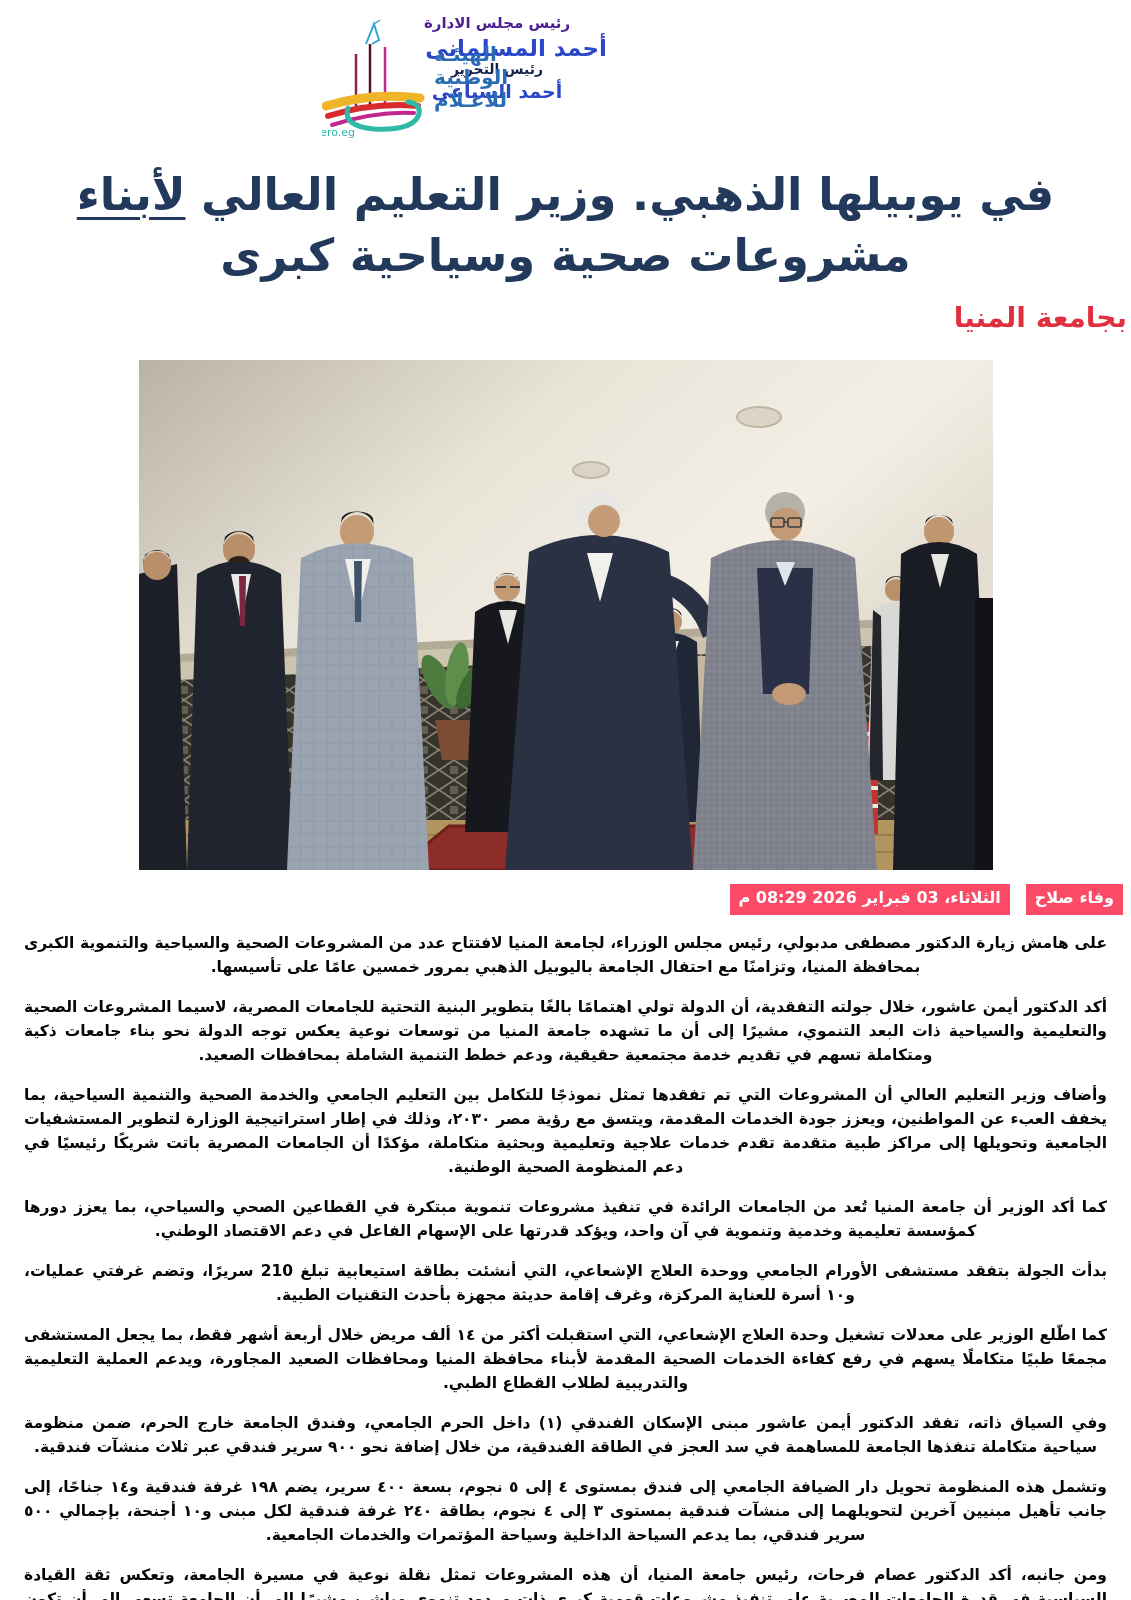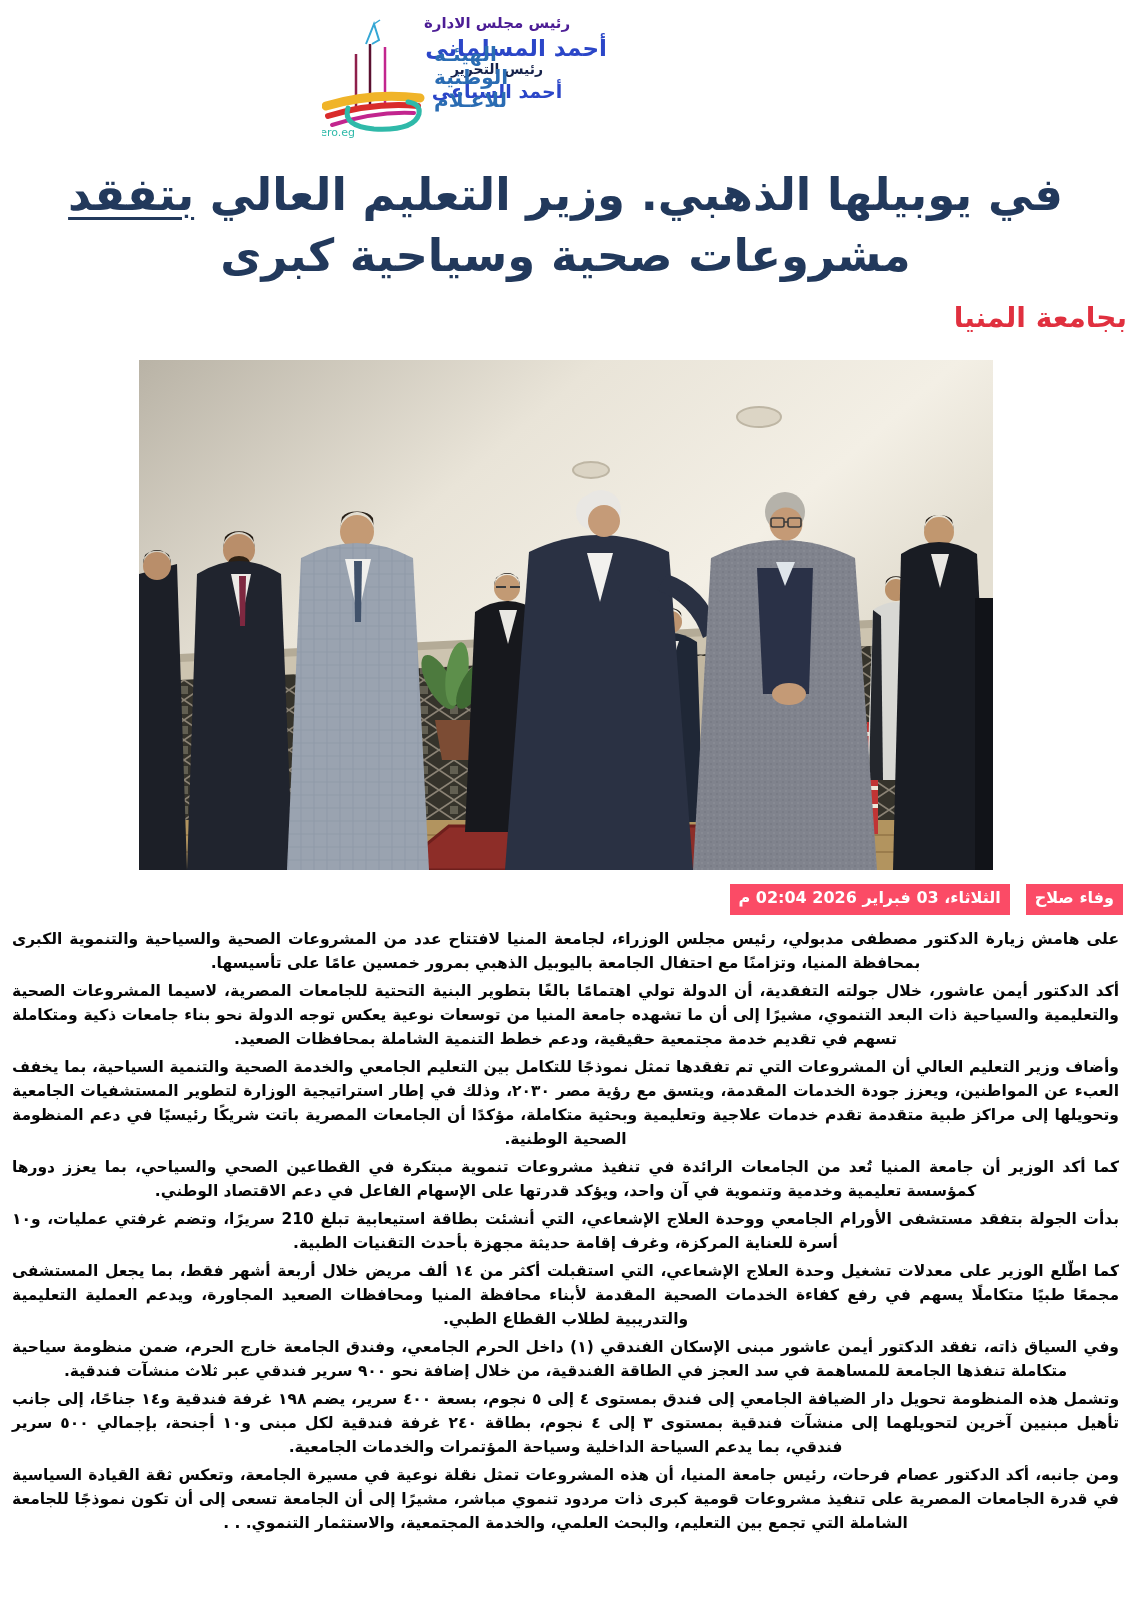--- a/index.html
+++ b/index.html
@@ -49,21 +49,21 @@
   .byline .chip {
     background:#fb4b66; color:#ffffff; font-size:16px; font-weight:bold;
     padding:3px 9px 6px; line-height:22px; white-space:nowrap;
   }
   
   .article {
     margin:12px 8px 0; direction:rtl; color:#070707;
     font-size:15.5px; font-weight:bold; line-height:24px;
     text-align:justify; text-align-last:center; -moz-text-align-last:center;
   }
-  .article p { margin:4px; }
+  .article p { margin:16px; }
 </style>
 </head>
 <body>
 
 <header class="masthead">
   <div class="masthead-block">
     <div class="mh-title">رئيس مجلس الادارة</div>
     <div class="mh-name-1">أحمد المسلمانى</div>
     <div class="mh-title-2">رئيس التحرير</div>
     <div class="mh-name-2">أحمد السباعى</div>
@@ -88,21 +88,21 @@
     <div class="logo-text">
       <div>الهيئـة</div>
       <div>الوطنية</div>
       <div>للاعـلام</div>
     </div>
   </div>
 </header>
 
 <h1 class="headline">
   <span>في يوبيلها الذهبي. وزير التعليم العالي</span>
-  <span class="u">بتفقد</span><br>
+  <span class="u">لأبناء</span><br>
   <span>مشروعات صحية وسياحية كبرى</span>
 </h1>
 <div class="subhead">بجامعة المنيا</div>
 
 <div class="photo-wrap">
 <svg viewBox="0 0 854 510" aria-hidden="true">
   <defs>
     <linearGradient id="ceil" x1="0" y1="0" x2="1" y2="0.45">
       <stop offset="0" stop-color="#b9b3a6"></stop>
       <stop offset="0.45" stop-color="#e9e4d8"></stop>
@@ -232,21 +232,21 @@
     <rect x="632" y="158" width="13" height="9" rx="2" fill="none" stroke="#3c3c3c" stroke-width="1.6"></rect>
     <rect x="649" y="158" width="13" height="9" rx="2" fill="none" stroke="#3c3c3c" stroke-width="1.6"></rect>
     <line x1="645" y1="162" x2="649" y2="162" stroke="#3c3c3c" stroke-width="1.6"></line>
     <ellipse cx="650" cy="334" rx="17" ry="11" fill="#c49a76"></ellipse>
   </g>
 </svg>
 </div>
 
 <div class="byline">
   <span class="chip">وفاء صلاح</span>
-  <span class="chip">الثلاثاء، 03 فبراير 2026 02:04 م</span>
+  <span class="chip">الثلاثاء، 03 فبراير 2026 08:29 م</span>
 </div>
 
 <div class="article">
   <p>على هامش زيارة الدكتور مصطفى مدبولي، رئيس مجلس الوزراء، لجامعة المنيا لافتتاح عدد من المشروعات الصحية والسياحية والتنموية الكبرى بمحافظة المنيا، وتزامنًا مع احتفال الجامعة باليوبيل الذهبي بمرور خمسين عامًا على تأسيسها.</p>
   <p>أكد الدكتور أيمن عاشور، خلال جولته التفقدية، أن الدولة تولي اهتمامًا بالغًا بتطوير البنية التحتية للجامعات المصرية، لاسيما المشروعات الصحية والتعليمية والسياحية ذات البعد التنموي، مشيرًا إلى أن ما تشهده جامعة المنيا من توسعات نوعية يعكس توجه الدولة نحو بناء جامعات ذكية ومتكاملة تسهم في تقديم خدمة مجتمعية حقيقية، ودعم خطط التنمية الشاملة بمحافظات الصعيد.</p>
   <p>وأضاف وزير التعليم العالي أن المشروعات التي تم تفقدها تمثل نموذجًا للتكامل بين التعليم الجامعي والخدمة الصحية والتنمية السياحية، بما يخفف العبء عن المواطنين، ويعزز جودة الخدمات المقدمة، ويتسق مع رؤية مصر ٢٠٣٠، وذلك في إطار استراتيجية الوزارة لتطوير المستشفيات الجامعية وتحويلها إلى مراكز طبية متقدمة تقدم خدمات علاجية وتعليمية وبحثية متكاملة، مؤكدًا أن الجامعات المصرية باتت شريكًا رئيسيًا في دعم المنظومة الصحية الوطنية.</p>
   <p>كما أكد الوزير أن جامعة المنيا تُعد من الجامعات الرائدة في تنفيذ مشروعات تنموية مبتكرة في القطاعين الصحي والسياحي، بما يعزز دورها كمؤسسة تعليمية وخدمية وتنموية في آن واحد، ويؤكد قدرتها على الإسهام الفاعل في دعم الاقتصاد الوطني.</p>
   <p>بدأت الجولة بتفقد مستشفى الأورام الجامعي ووحدة العلاج الإشعاعي، التي أنشئت بطاقة استيعابية تبلغ 210 سريرًا، وتضم غرفتي عمليات، و١٠ أسرة للعناية المركزة، وغرف إقامة حديثة مجهزة بأحدث التقنيات الطبية.</p>
   <p>كما اطّلع الوزير على معدلات تشغيل وحدة العلاج الإشعاعي، التي استقبلت أكثر من ١٤ ألف مريض خلال أربعة أشهر فقط، بما يجعل المستشفى مجمعًا طبيًا متكاملًا يسهم في رفع كفاءة الخدمات الصحية المقدمة لأبناء محافظة المنيا ومحافظات الصعيد المجاورة، ويدعم العملية التعليمية والتدريبية لطلاب القطاع الطبي.</p>
   <p>وفي السياق ذاته، تفقد الدكتور أيمن عاشور مبنى الإسكان الفندقي (١) داخل الحرم الجامعي، وفندق الجامعة خارج الحرم، ضمن منظومة سياحية متكاملة تنفذها الجامعة للمساهمة في سد العجز في الطاقة الفندقية، من خلال إضافة نحو ٩٠٠ سرير فندقي عبر ثلاث منشآت فندقية.</p>

